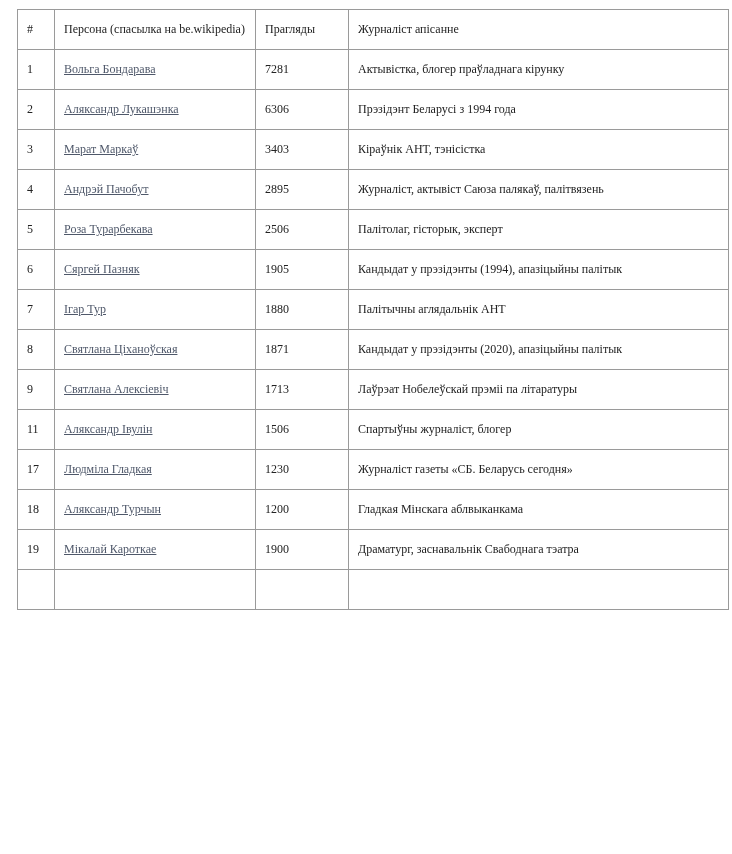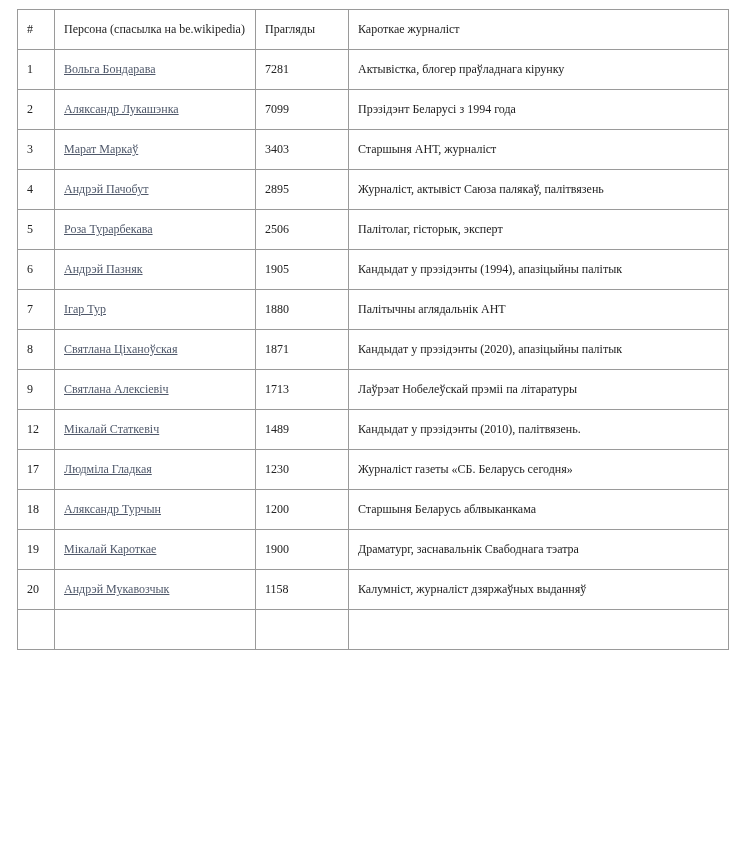--- a/index.html
+++ b/index.html
@@ -61,62 +61,62 @@
       <col class="c1">
         <col class="c2">
         <col class="c3">
         <col class="c4">
     </colgroup>
     <thead>
       <tr>
         <th>#</th>
         <th>Персона (спасылка на be.wikipedia)</th>
         <th>Прагляды</th>
-        <th>Кароткае журналіст</th>
+        <th>Журналіст апісанне</th>
       </tr>
     </thead>
     <tbody id="rows-body">
   <tr>
     <td>1</td>
     <td><a href="#" class="person-link">Вольга Бондарава</a></td>
     <td>7281</td>
     <td>Актывістка, блогер праўладнага кірунку</td>
   </tr>
 
   <tr>
     <td>2</td>
     <td><a href="#" class="person-link">Аляксандр Лукашэнка</a></td>
-    <td>7099</td>
+    <td>6306</td>
     <td>Прэзідэнт Беларусі з 1994 года</td>
   </tr>
 
   <tr>
     <td>3</td>
     <td><a href="#" class="person-link">Марат Маркаў</a></td>
     <td>3403</td>
-    <td>Старшыня АНТ, журналіст</td>
+    <td>Кіраўнік АНТ, тэнісістка</td>
   </tr>
 
   <tr>
     <td>4</td>
     <td><a href="#" class="person-link">Андрэй Пачобут</a></td>
     <td>2895</td>
     <td>Журналіст, актывіст Саюза палякаў, палітвязень</td>
   </tr>
 
   <tr>
     <td>5</td>
     <td><a href="#" class="person-link">Роза Турарбекава</a></td>
     <td>2506</td>
     <td>Палітолаг, гісторык, эксперт</td>
   </tr>
 
   <tr>
     <td>6</td>
-    <td><a href="#" class="person-link">Андрэй Пазняк</a></td>
+    <td><a href="#" class="person-link">Сяргей Пазняк</a></td>
     <td>1905</td>
     <td>Кандыдат у прэзідэнты (1994), апазіцыйны палітык</td>
   </tr>
 
   <tr>
     <td>7</td>
     <td><a href="#" class="person-link">Ігар Тур</a></td>
     <td>1880</td>
     <td>Палітычны аглядальнік АНТ</td>
   </tr>
@@ -129,59 +129,53 @@
   </tr>
 
   <tr>
     <td>9</td>
     <td><a href="#" class="person-link">Святлана Алексіевіч</a></td>
     <td>1713</td>
     <td>Лаўрэат Нобелеўскай прэміі па літаратуры</td>
   </tr>
 
 
+  <tr>
+    <td>11</td>
+    <td><a href="#" class="person-link">Аляксандр Івулін</a></td>
+    <td>1506</td>
+    <td>Спартыўны журналіст, блогер</td>
+  </tr>
 
-  <tr>
-    <td>12</td>
-    <td><a href="#" class="person-link">Мікалай Статкевіч</a></td>
-    <td>1489</td>
-    <td>Кандыдат у прэзідэнты (2010), палітвязень.</td>
-  </tr>
 
 
 
 
 
   <tr>
     <td>17</td>
     <td><a href="#" class="person-link">Людміла Гладкая</a></td>
     <td>1230</td>
     <td>Журналіст газеты «СБ. Беларусь сегодня»</td>
   </tr>
 
   <tr>
     <td>18</td>
     <td><a href="#" class="person-link">Аляксандр Турчын</a></td>
     <td>1200</td>
-    <td>Старшыня Беларусь аблвыканкама</td>
+    <td>Гладкая Мінскага аблвыканкама</td>
   </tr>
 
   <tr>
     <td>19</td>
     <td><a href="#" class="person-link">Мікалай Кароткае</a></td>
     <td>1900</td>
     <td>Драматург, заснавальнік Свабоднага тэатра</td>
   </tr>
 
-  <tr>
-    <td>20</td>
-    <td><a href="#" class="person-link">Андрэй Мукавозчык</a></td>
-    <td>1158</td>
-    <td>Калумніст, журналіст дзяржаўных выданняў</td>
-  </tr>
 
   <tr class="partial-row">
     <td></td>
     <td><a href="#" class="person-link"></a></td>
     <td></td>
     <td></td>
   </tr>
 </tbody>
   </table>
 </div>

